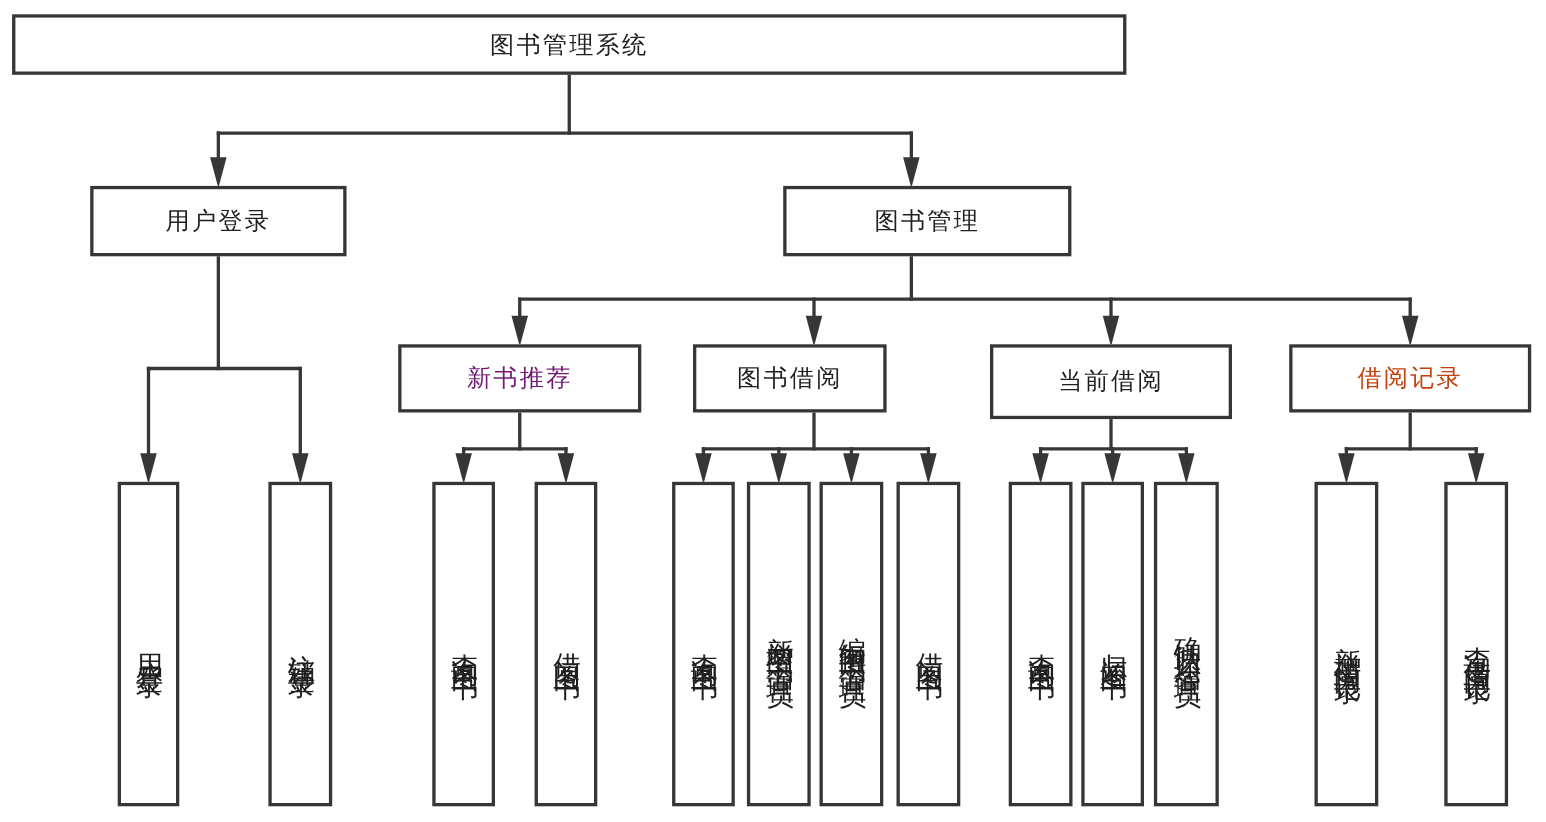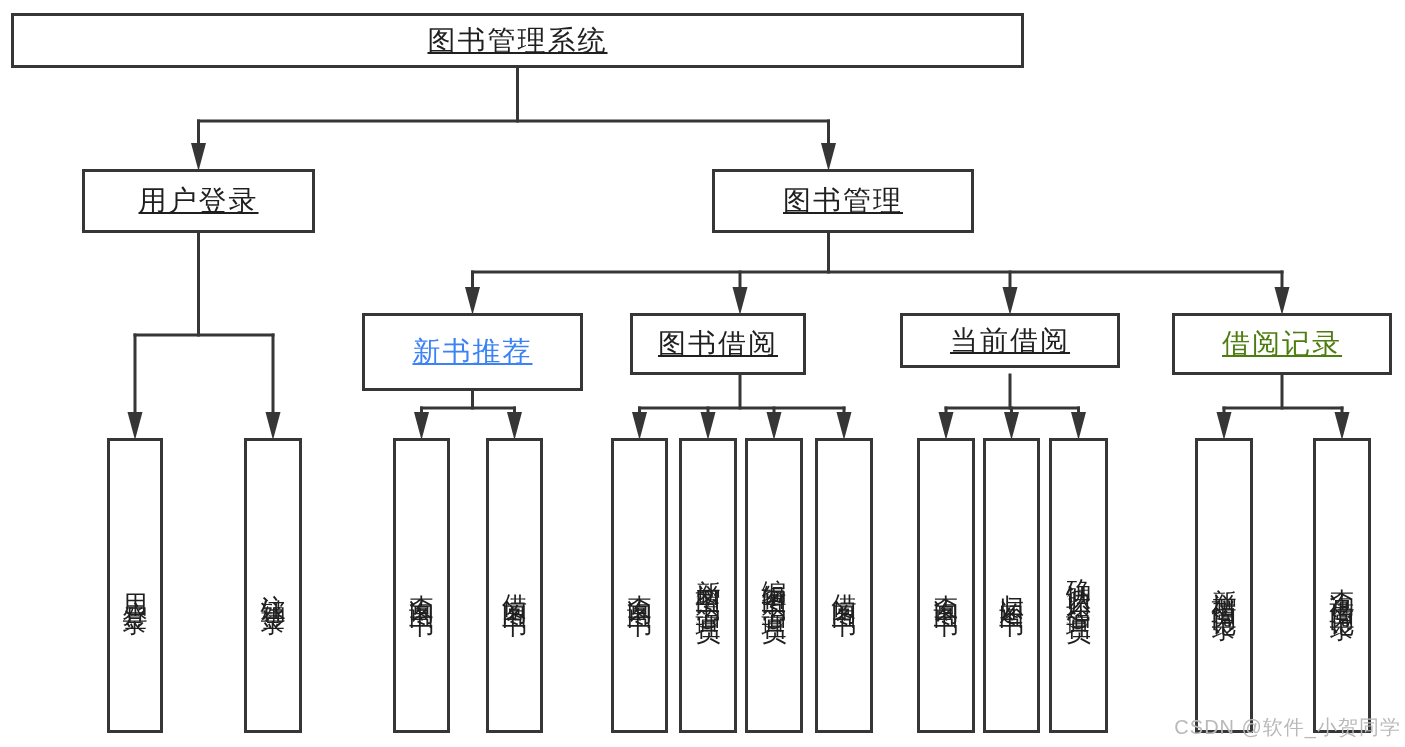--- a/index.html
+++ b/index.html
@@ -7,21 +7,21 @@
     position:relative;width:1405px;height:747px;background:#ffffff;
     font-family:"Liberation Sans",sans-serif;overflow:hidden;
   }
   #connectors{position:absolute;left:0;top:0;z-index:1;}
   .box{
     position:absolute;box-sizing:border-box;background:#ffffff;
     border:3px solid #363636;display:flex;align-items:center;justify-content:center;
     color:#1f1f1f;z-index:2;
   }
   .box.h span{
-    font-size:28px;letter-spacing:2px;white-space:nowrap;text-decoration:underline;
+    font-size:22px;letter-spacing:2px;white-space:nowrap;
   }
   .box.v span{
     writing-mode:vertical-rl;text-orientation:mixed;
     font-size:25px;letter-spacing:6px;line-height:1;white-space:nowrap;
   }
   #watermark{
     position:absolute;right:4px;bottom:6px;z-index:6;
     font-size:20px;color:#b9b9b9;letter-spacing:1px;white-space:nowrap;
   }
 </style>
@@ -100,30 +100,30 @@
   <div id="nodes">
       <div class="box h" style="left: 11px; top: 13px; width: 1013px; height: 55px; border-color: rgb(54, 54, 54); color: rgb(31, 31, 31);">
         <span>图书管理系统</span>
       </div>
       <div class="box h" style="left: 82px; top: 169px; width: 233px; height: 64px; border-color: rgb(54, 54, 54); color: rgb(31, 31, 31);">
         <span>用户登录</span>
       </div>
       <div class="box h" style="left: 712px; top: 169px; width: 262px; height: 64px; border-color: rgb(54, 54, 54); color: rgb(31, 31, 31);">
         <span>图书管理</span>
       </div>
-      <div class="box h" style="left: 362px; top: 313px; width: 221px; height: 78px; border-color: rgb(54, 54, 54); color: #3b82f6;">
+      <div class="box h" style="left: 362px; top: 313px; width: 221px; height: 62px; border-color: rgb(54, 54, 54); color: #701a75;">
         <span>新书推荐</span>
       </div>
       <div class="box h" style="left: 630px; top: 313px; width: 176px; height: 62px; border-color: rgb(54, 54, 54); color: rgb(31, 31, 31);">
         <span>图书借阅</span>
       </div>
-      <div class="box h" style="left: 900px; top: 313px; width: 220px; height: 55px; border-color: rgb(54, 54, 54); color: rgb(31, 31, 31);">
+      <div class="box h" style="left: 900px; top: 313px; width: 220px; height: 68px; border-color: rgb(54, 54, 54); color: rgb(31, 31, 31);">
         <span>当前借阅</span>
       </div>
-      <div class="box h" style="left: 1172px; top: 313px; width: 220px; height: 62px; border-color: rgb(54, 54, 54); color: #4d7c0f;">
+      <div class="box h" style="left: 1172px; top: 313px; width: 220px; height: 62px; border-color: rgb(54, 54, 54); color: #c2410c;">
         <span>借阅记录</span>
       </div>
       <div class="box v" style="left: 107px; top: 438px; width: 56px; height: 295px; border-color: rgb(54, 54, 54); color: rgb(31, 31, 31);">
         <span>用户登录</span>
       </div>
       <div class="box v" style="left: 244px; top: 438px; width: 58px; height: 295px; border-color: rgb(54, 54, 54); color: rgb(31, 31, 31);">
         <span>注销登录</span>
       </div>
       <div class="box v" style="left: 393px; top: 438px; width: 57px; height: 295px; border-color: rgb(54, 54, 54); color: rgb(31, 31, 31);">
         <span>查询图书</span>
@@ -152,14 +152,13 @@
       <div class="box v" style="left: 1049px; top: 438px; width: 59px; height: 295px; border-color: rgb(54, 54, 54); color: rgb(31, 31, 31);">
         <span>确认归还（管理员）</span>
       </div>
       <div class="box v" style="left: 1195px; top: 438px; width: 58px; height: 295px; border-color: rgb(54, 54, 54); color: rgb(31, 31, 31);">
         <span>新增借阅记录</span>
       </div>
       <div class="box v" style="left: 1313px; top: 438px; width: 58px; height: 295px; border-color: rgb(54, 54, 54); color: rgb(31, 31, 31);">
         <span>查询借阅记录</span>
       </div>
     </div>
-  <div id="watermark" style="color: rgb(185, 185, 185);">CSDN @软件_小贺同学</div>
 </div>
 
 </body></html>

